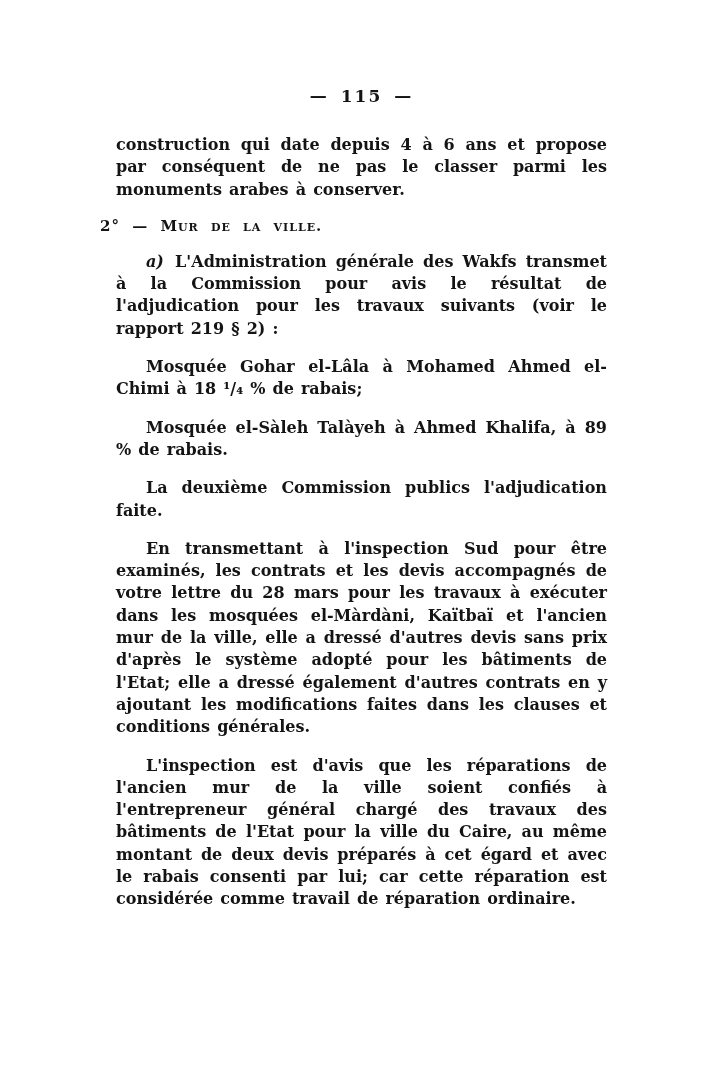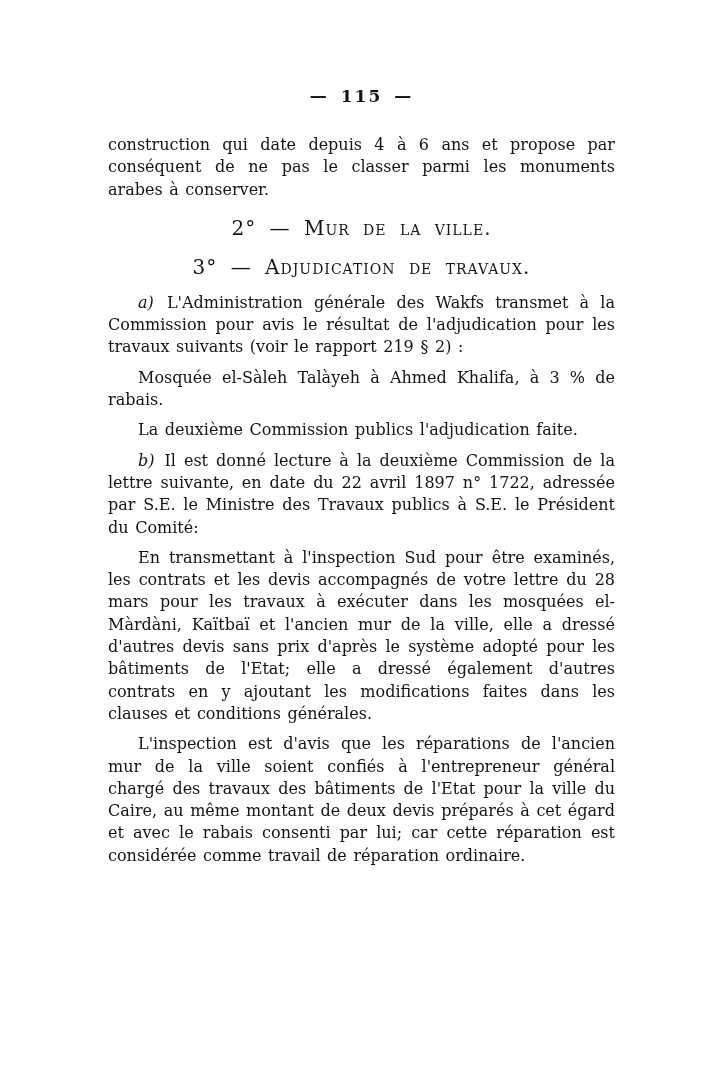--- a/index.html
+++ b/index.html
@@ -23,34 +23,33 @@
   }
   .page-number {
     text-align: center;
     font-size: 17px;
     font-weight: bold;
     letter-spacing: 2px;
     word-spacing: 4px;
     margin-bottom: 28px;
   }
   p {
-    margin: 8px;
+    margin: 16px;
     text-align: justify;
     font-size: 16px;
-    font-weight: normal;
+    font-weight: bold;
     line-height: 22.3px;
     word-spacing: 1.5px;
   }
   p.indent {
     text-indent: 30px;
   }
   .section-heading {
-    text-align: center;
-    font-size: 20px;
-    font-weight: normal;
+    font-size: 15px;
+    font-weight: bold;
     font-variant: small-caps;
     letter-spacing: 1px;
     word-spacing: 6px;
     margin: 15px 0 13px 0;
   }
   .lead-letter {
     font-style: italic;
     margin-right: 2px;
   }
 </style>
@@ -60,28 +59,27 @@
 <div class="page">
 
   <div class="page-number">— 115 —</div>
 
   <p>construction qui date depuis 4 à 6 ans et propose par conséquent de ne pas le classer parmi les monuments arabes à conserver.</p>
 
   <div class="section-heading">2° — Mur de la ville.</div>
 
 
 
-  <div class="section-heading">3° — Adjudication de travaux.</div>
 
   <p class="indent"><span class="lead-letter">a)</span> <span>L'Administration générale des Wakfs transmet à la Commission pour avis le résultat de l'adjudication pour les travaux suivants (voir le rapport 219 § 2) :</span></p>
 
+  <p class="indent">Mosquée Gohar el-Lâla à Mohamed Ahmed el-Chimi à 18 ¹/₄ % de rabais;</p>
 
-  <p class="indent">Mosquée el-Sàleh Talàyeh à Ahmed Khalifa, à 3 % de rabais.</p>
+  <p class="indent">Mosquée el-Sàleh Talàyeh à Ahmed Khalifa, à 89 % de rabais.</p>
 
   <p class="indent">La deuxième Commission publics l'adjudication faite.</p>
 
-  <p class="indent"><span class="lead-letter">b)</span> <span>Il est donné lecture à la deuxième Commission de la lettre suivante, en date du 22 avril 1897 n° 1722, adressée par S.E. le Ministre des Travaux publics à S.E. le Président du Comité:</span></p>
 
   <p class="indent">En transmettant à l'inspection Sud pour être examinés, les contrats et les devis accompagnés de votre lettre du 28 mars pour les travaux à exécuter dans les mosquées el-Màrdàni, Kaïtbaï et l'ancien mur de la ville, elle a dressé d'autres devis sans prix d'après le système adopté pour les bâtiments de l'Etat; elle a dressé également d'autres contrats en y ajoutant les modifications faites dans les clauses et conditions générales.</p>
 
   <p class="indent">L'inspection est d'avis que les réparations de l'ancien mur de la ville soient confiés à l'entrepreneur général chargé des travaux des bâtiments de l'Etat pour la ville du Caire, au même montant de deux devis préparés à cet égard et avec le rabais consenti par lui; car cette réparation est considérée comme travail de réparation ordinaire.</p>
 
 </div>
 
 </body></html>

